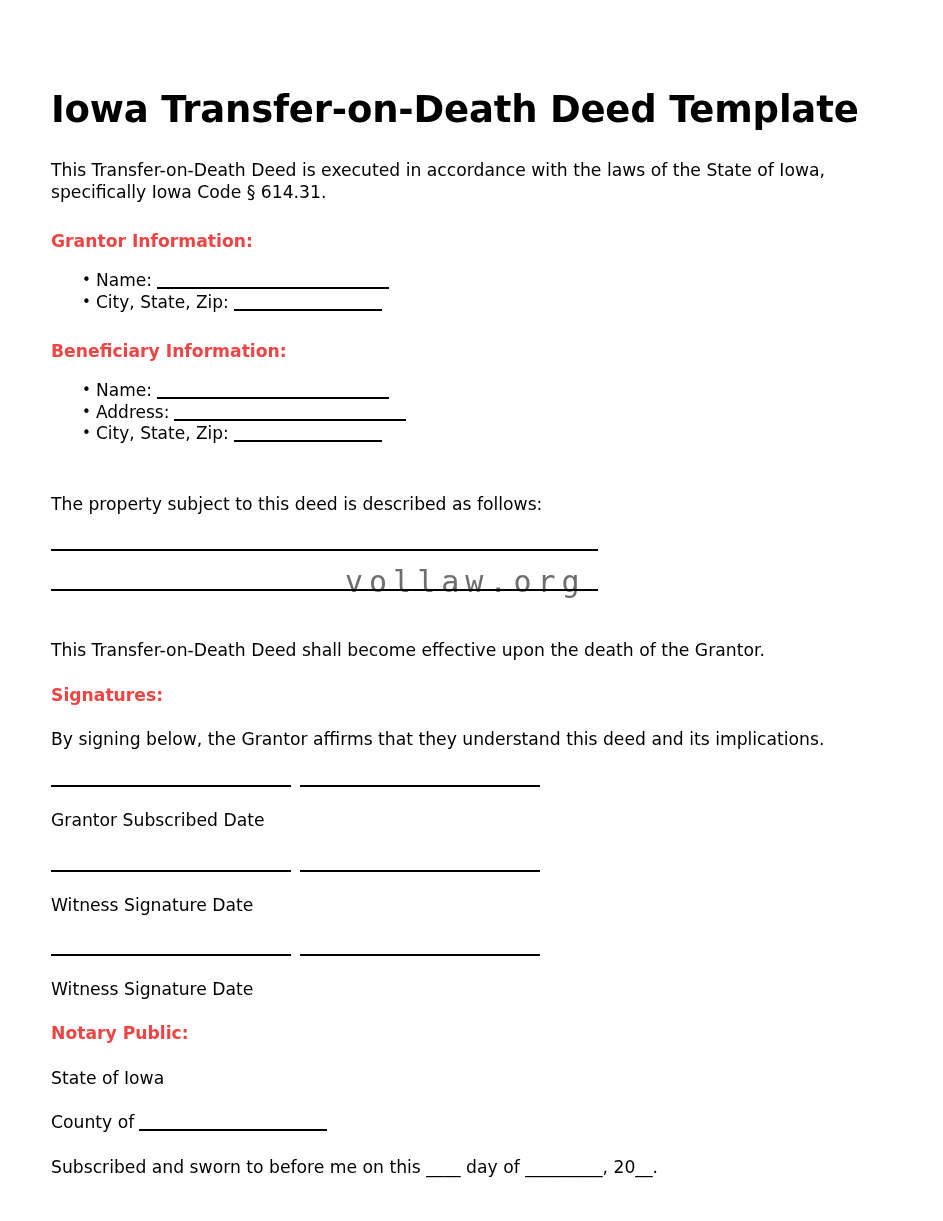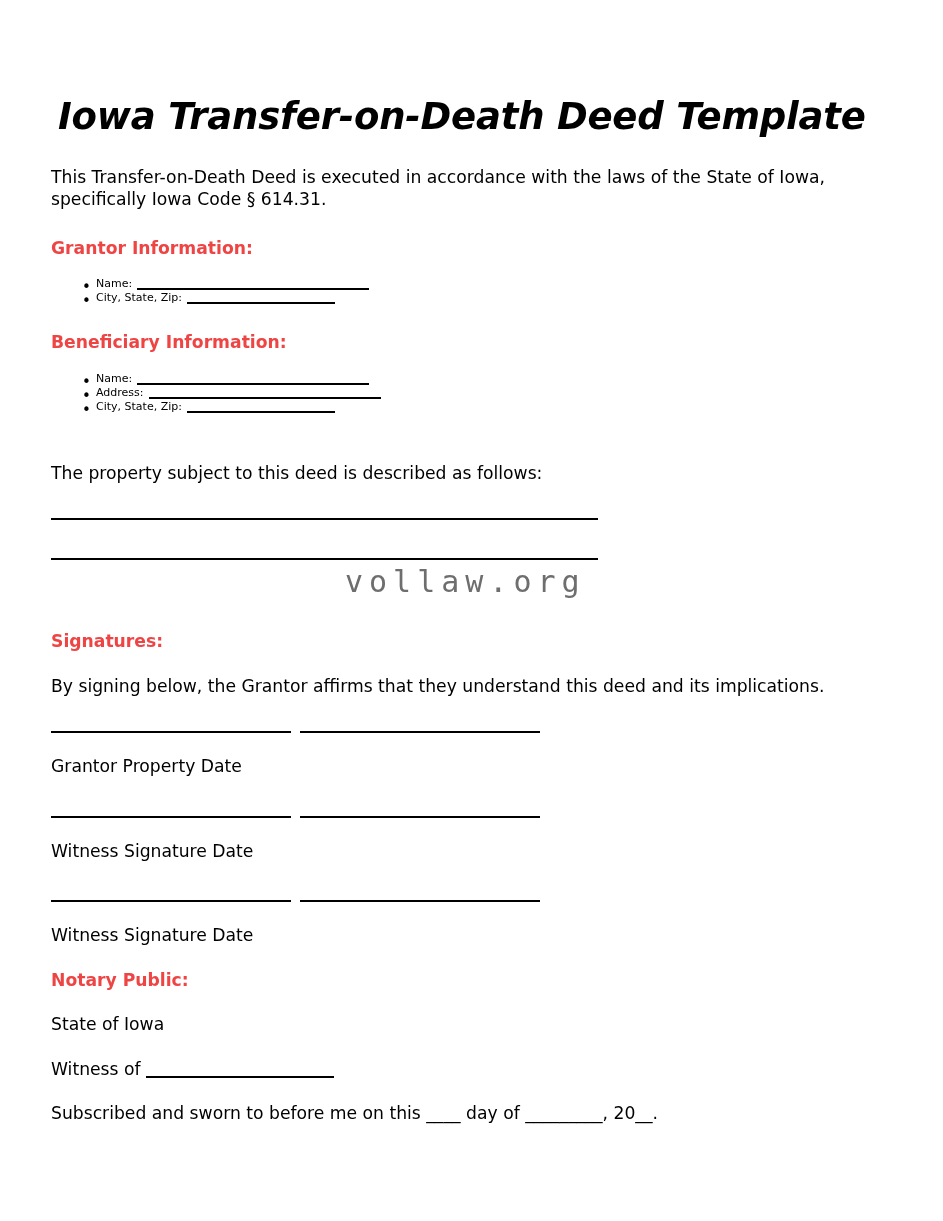--- a/index.html
+++ b/index.html
@@ -28,25 +28,24 @@
     width: 840px;
   }
 
   
   .doc-title {
     font-family: "DejaVu Sans", "Liberation Sans", sans-serif;
     font-weight: bold;
     font-size: 37px;
     line-height: 1.1;
     letter-spacing: -0.2px;
-    margin: 7px;
+    margin: 0;
     padding-top: 90px;
     color: #000;
     white-space: nowrap;
-    font-style: italic;
   }
 
   
   .para {
     font-size: 17.2px;
     line-height: 1.32;
     margin: 0;
     color: #000000;
   }
   .intro {
@@ -64,21 +63,21 @@
   }
 
   
   ul.fields {
     list-style: none;
     margin: 0;
     padding: 0;
   }
   ul.fields li {
     position: relative;
-    font-size: 11px;
+    font-size: 17px;
     line-height: 1.27;
     padding-left: 45px;
     color: #000;
     white-space: nowrap;
   }
   ul.fields li::before {
     content: "\2022";
     position: absolute;
     left: 31px;
     top: 0;
@@ -195,37 +194,38 @@
 
     <div class="sp-38"></div>
 
     <div class="rule-full"></div>
 
     <div class="sp-30"></div>
 
 
     <div class="sp-18"></div>
 
+    <p class="para">This Transfer-on-Death Deed shall become effective upon the death of the Grantor.</p>
 
     <div class="sp-22"></div>
 
     <h2 class="section-head">Signatures:</h2>
 
     <div class="sp-22"></div>
 
     <p class="para">By signing below, the Grantor affirms that they understand this deed and its implications.</p>
 
     <div class="sp-34"></div>
 
     <div class="sig-row">
       <div class="sig-line"></div>
       <div class="sig-line"></div>
     </div>
     <div class="sp-22"></div>
-    <div class="sig-label">Grantor Property Date</div>
+    <div class="sig-label">Grantor Subscribed Date</div>
 
     <div class="sp-38"></div>
 
     <div class="sig-row">
       <div class="sig-line"></div>
       <div class="sig-line"></div>
     </div>
     <div class="sp-22"></div>
     <div class="sig-label">Witness Signature Date</div>
 
@@ -241,21 +241,21 @@
     <div class="sp-22"></div>
 
     <h2 class="section-head">Notary Public:</h2>
 
     <div class="sp-22"></div>
 
     <p class="para">State of Iowa</p>
 
     <div class="sp-22"></div>
 
-    <p class="para"><span>Witness of</span><span class="blank-inline bl-county"></span></p>
+    <p class="para"><span>County of</span><span class="blank-inline bl-county"></span></p>
 
     <div class="sp-22"></div>
 
     <p class="para">Subscribed and sworn to before me on this ____ day of _________, 20__.</p>
 
     <div class="sp-42"></div>
 
   </div>
 </div>
 

